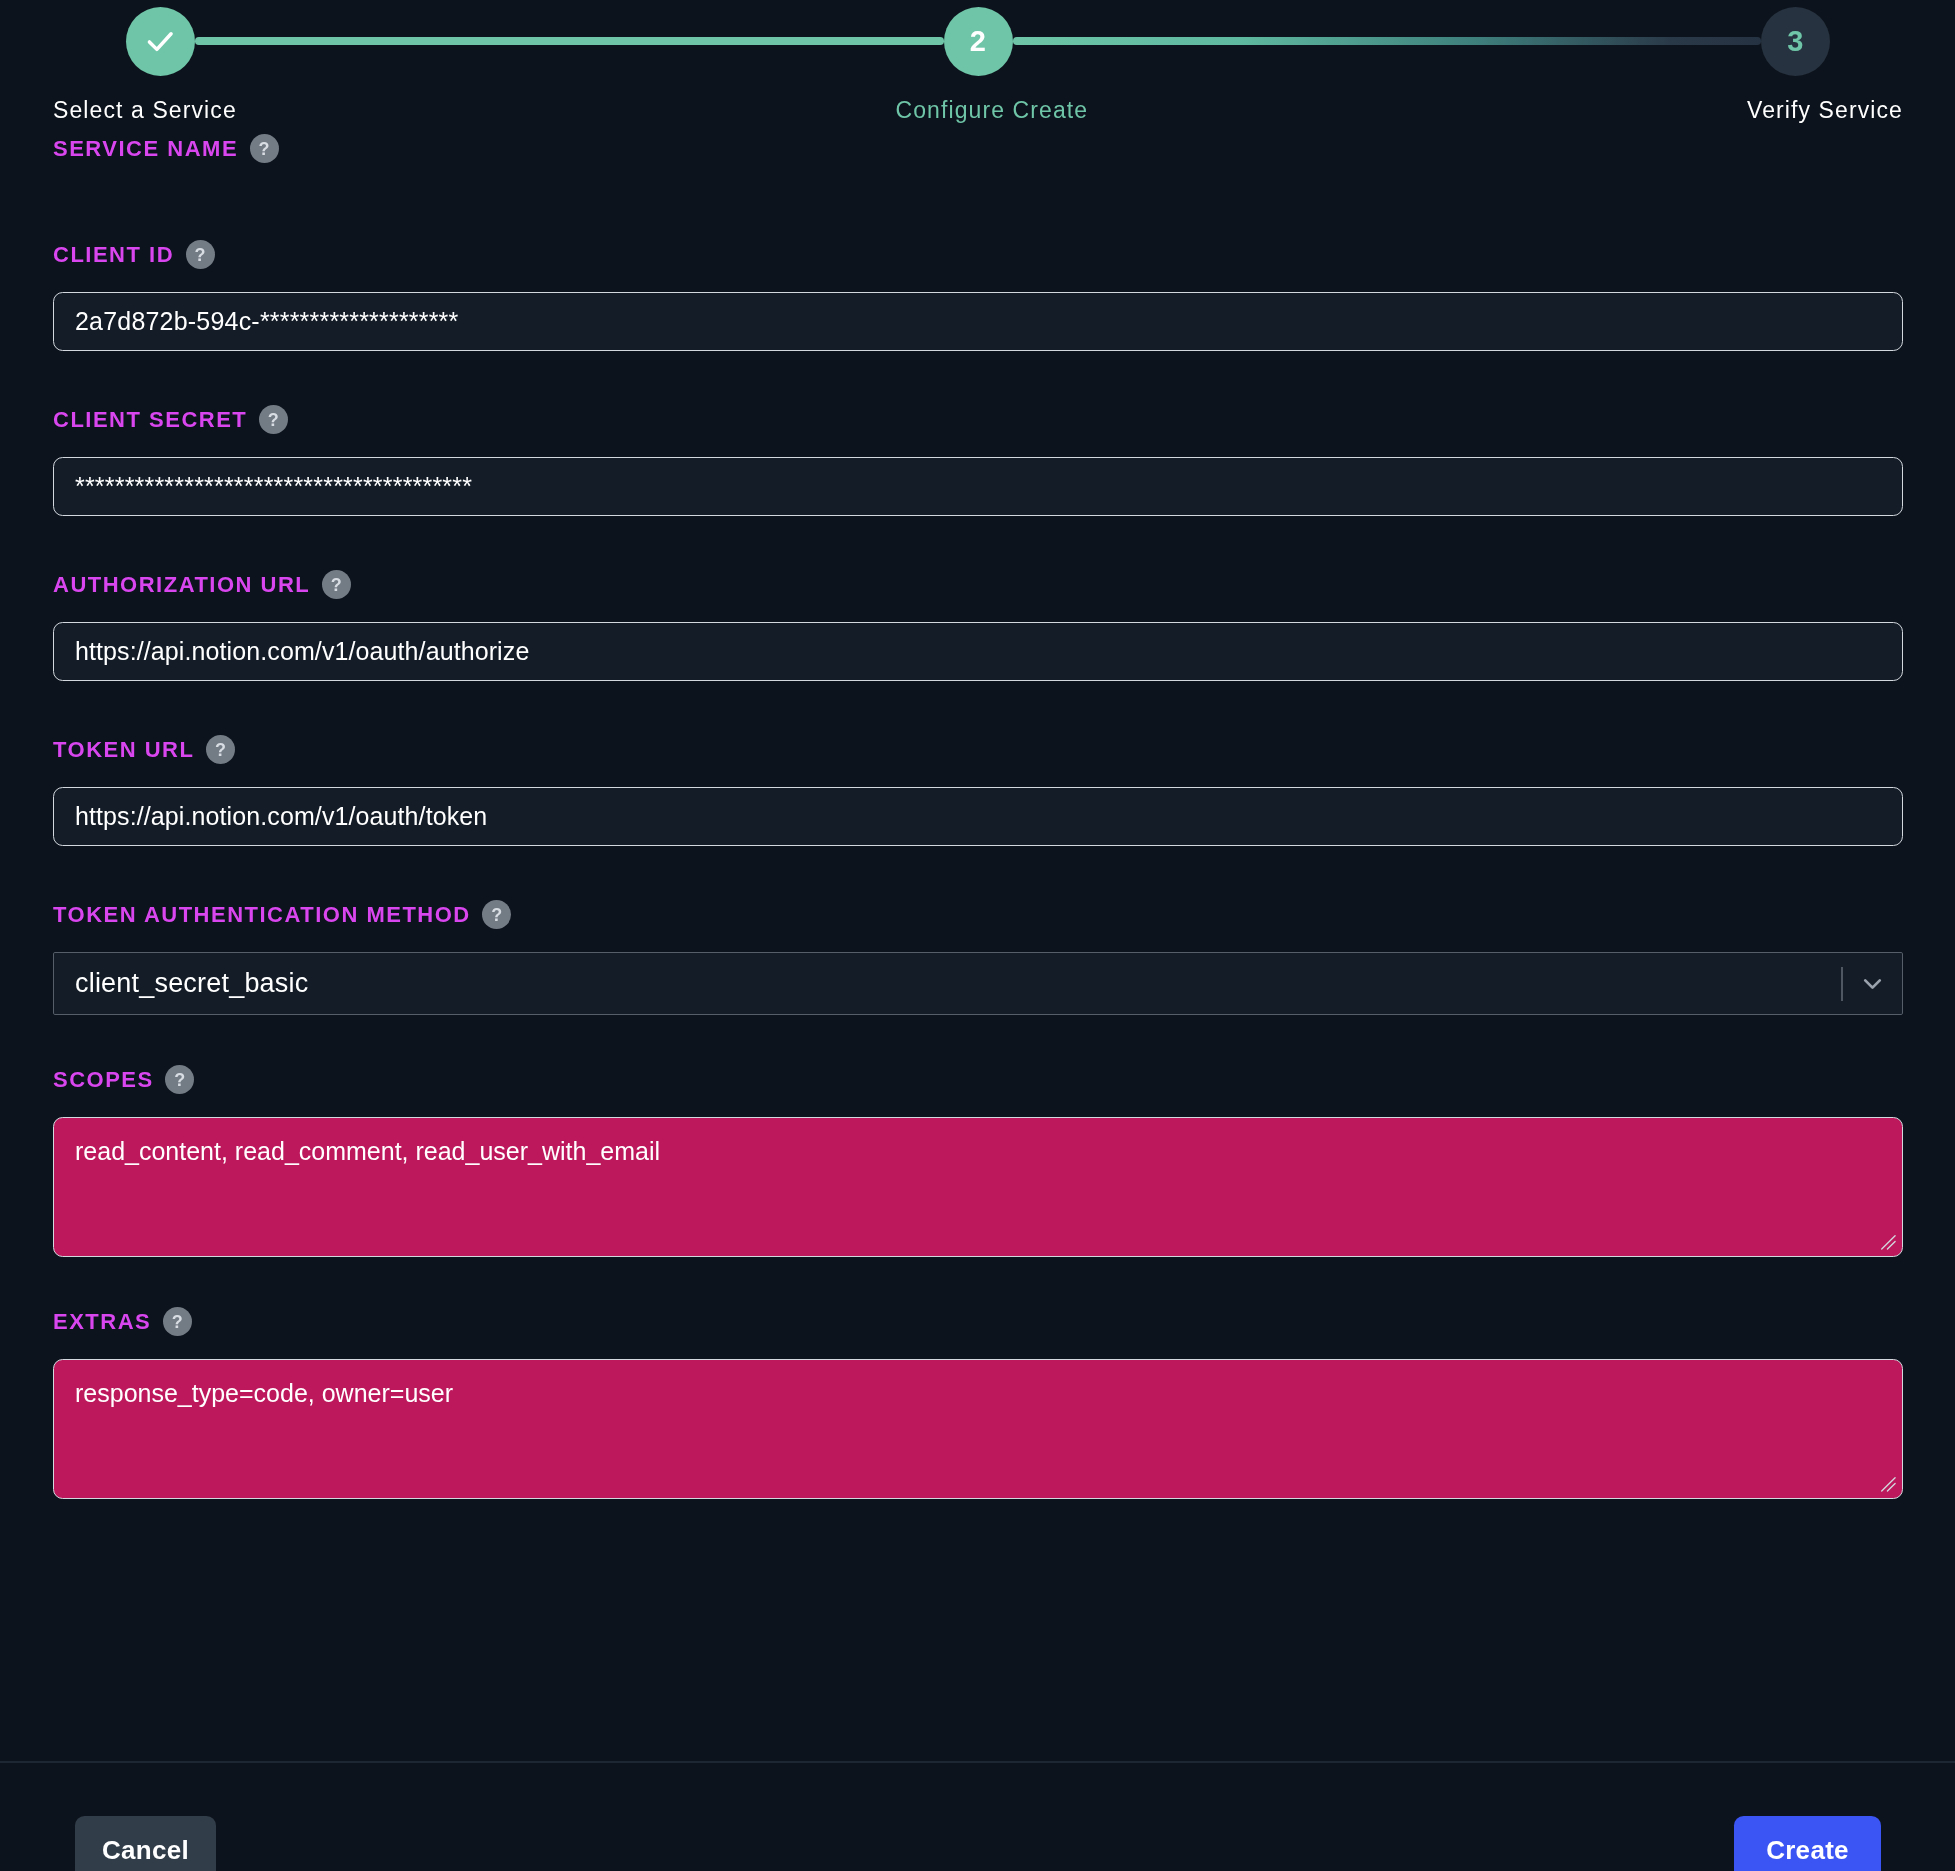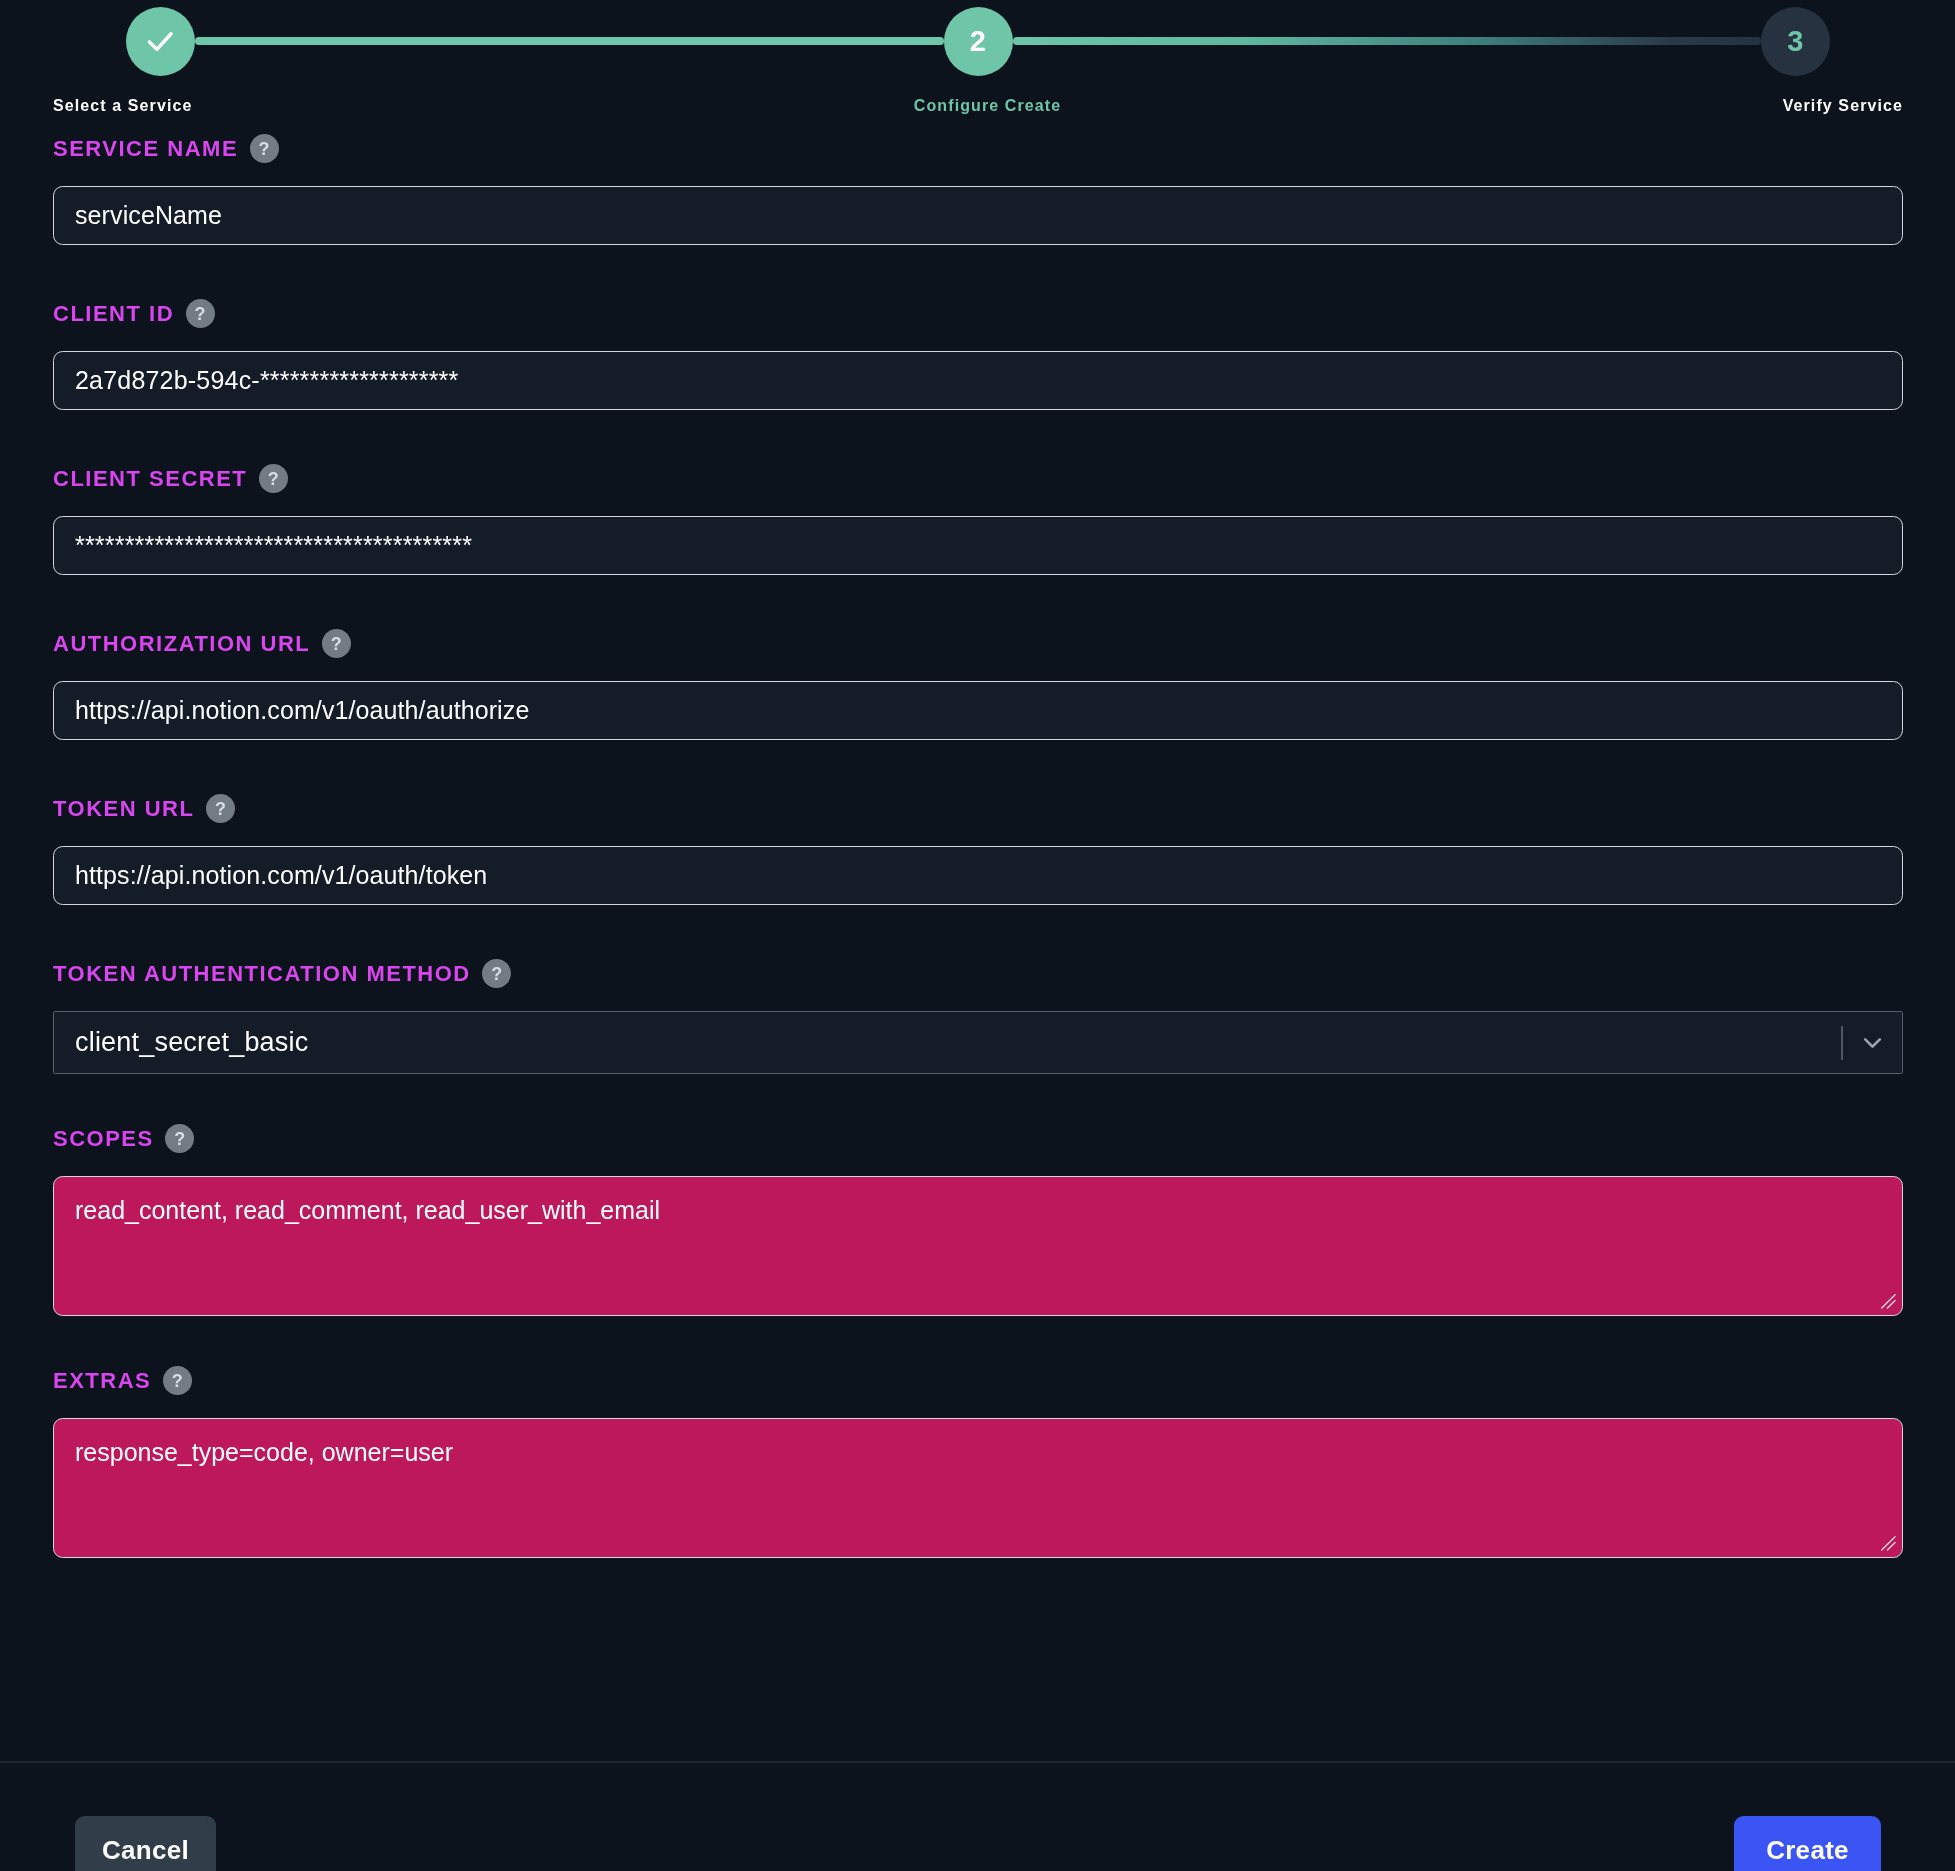--- a/index.html
+++ b/index.html
@@ -64,22 +64,22 @@
 
   .step-labels {
     position: absolute;
     top: 141px;
     left: 0;
     width: 1956px;
     display: flex;
     padding: 0 53px;
   }
   .step-label {
-    font-size: 16px;
-    font-weight: 700;
+    font-size: 23px;
+    font-weight: 400;
     letter-spacing: 1.1px;
   }
   .step-label.l1 { flex: 0 0 auto; color: #ffffff; text-align: left; }
   .step-label.l2 { flex: 1 1 auto; color: #6ec5a7; text-align: center; }
   .step-label.l3 { flex: 0 0 auto; color: #ffffff; text-align: right; }
 
   
   .form {
     position: absolute;
     top: 134px;
@@ -278,21 +278,20 @@
     </div>
   </div>
 
   <div class="form">
 
     <div class="field">
       <div class="field-label-row">
         <span class="field-label">SERVICE NAME</span>
         <span class="help-badge">?</span>
       </div>
-      <input class="text-input" type="text" value="serviceName" style="">
     </div>
 
     <div class="gap-1"></div>
 
     <div class="field">
       <div class="field-label-row">
         <span class="field-label">CLIENT ID</span>
         <span class="help-badge">?</span>
       </div>
       <input class="text-input mono-ish" type="text" value="2a7d872b-594c-********************" style="">

